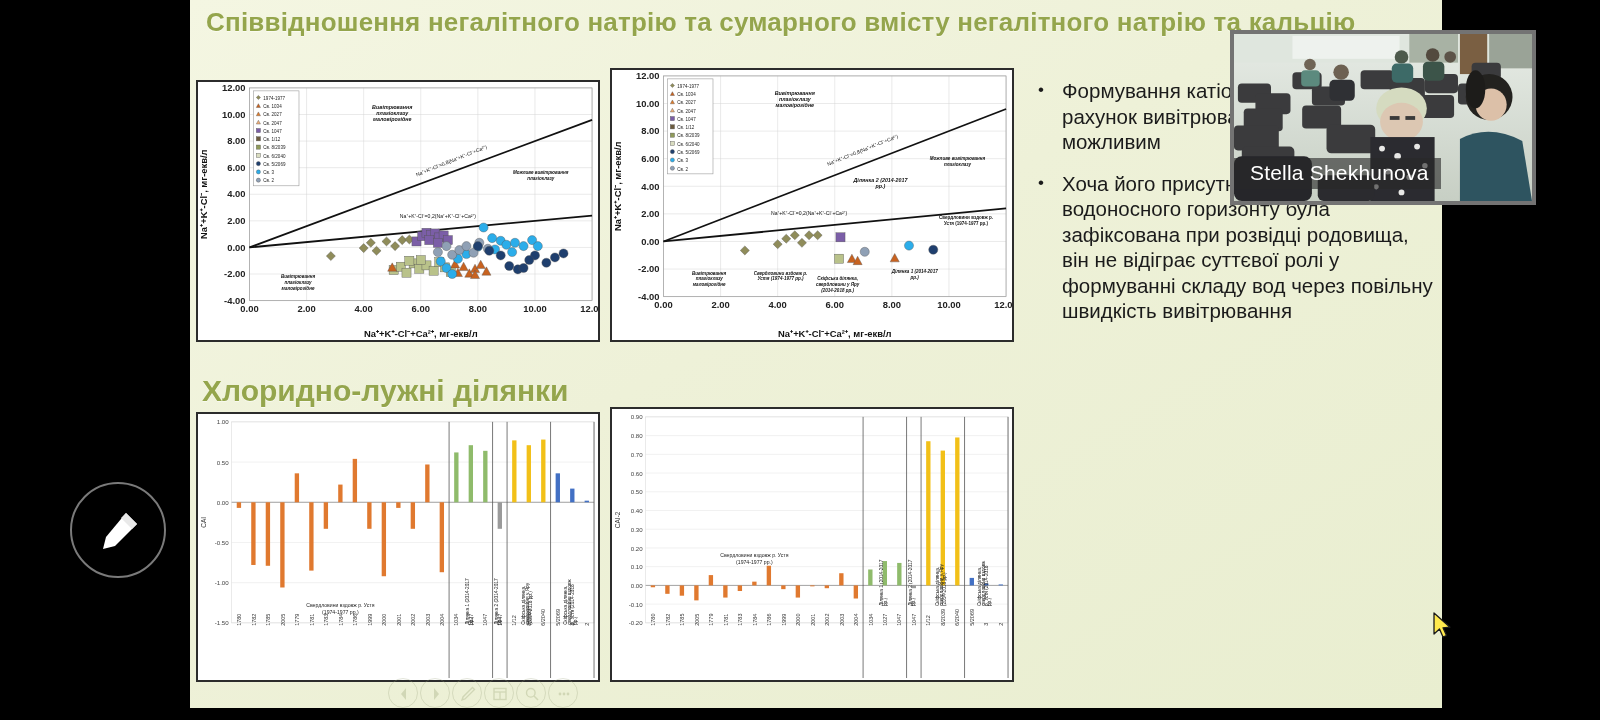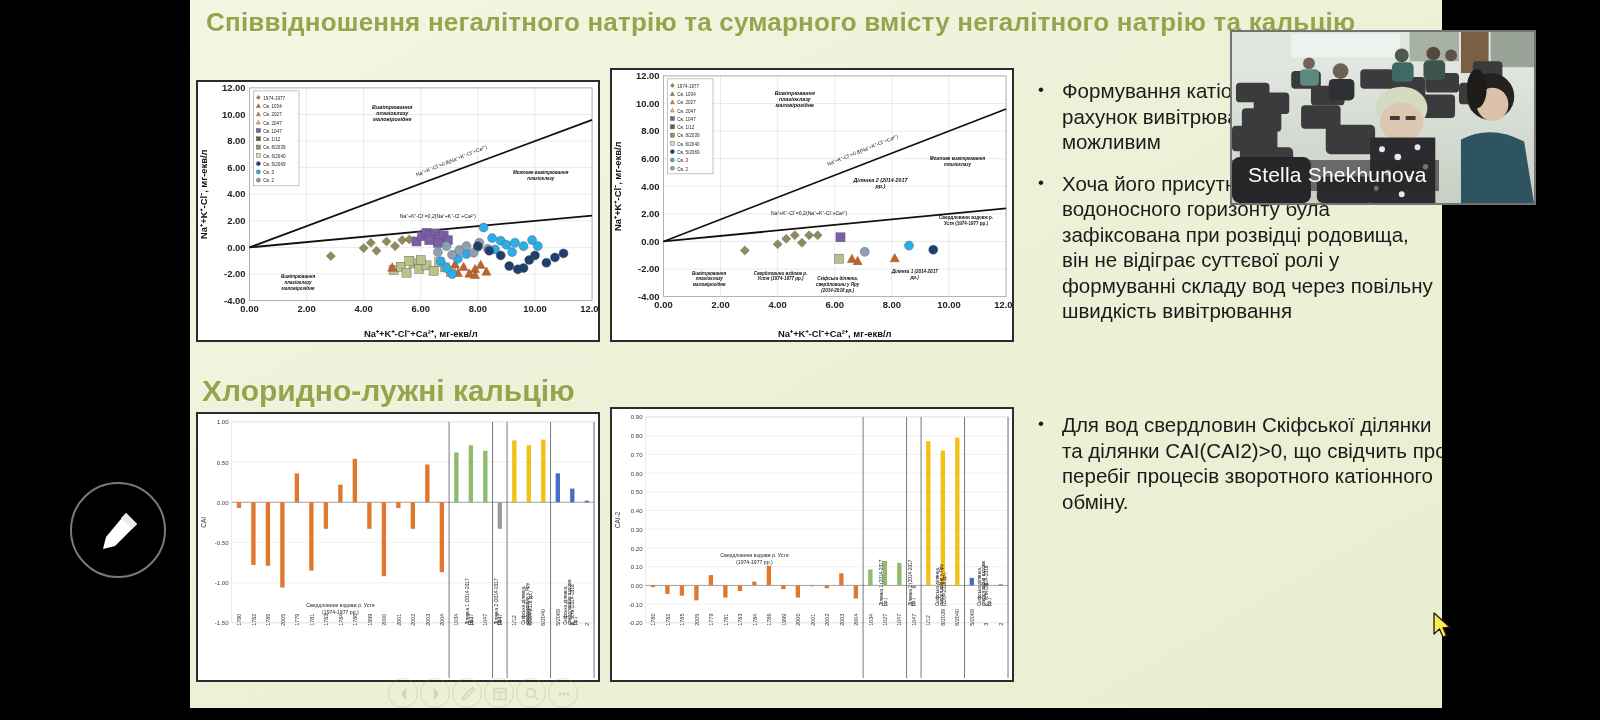--- a/index.html
+++ b/index.html
@@ -51,21 +51,21 @@
   .bullet { position: relative; padding-left: 34px; margin-bottom: 16px;
     font-size: 20.5px; line-height: 25.5px; }
   .bullet::before {
     content: "\2022"; position: absolute; left: 10px; top: -1px;
     font-size: 17px; color:#1b1b1b;
   }
 
   
   #video {
     position: absolute; left: 1230px; top: 30px; width: 306px; height: 175px;
-    border: 2px solid #737373; overflow: hidden; background:#b9c2b4;
+    border: 4px solid #737373; overflow: hidden; background:#b9c2b4;
   }
   .vid-bg { position:absolute; inset:0; }
   .vname {
     position:absolute; left: 0px; bottom: 12px; padding: 3px 12px 4px 16px;
     background: rgba(40,40,40,.62); color:#fff; font-size: 21px;
     letter-spacing:.2px; white-space:nowrap;
   }
 
   
   #pencil-btn {
@@ -86,21 +86,21 @@
   #cursor { position:absolute; left: 1432px; top: 612px; width: 20px; height: 28px; }
 </style>
 </head>
 <body>
 
 <div id="stage">
 
   <div id="slide">
 
     <div class="slide-title">Співвідношення негалітного натрію та сумарного вмісту негалітного натрію та кальцію</div>
-    <div class="section-title">Хлоридно-лужні кальцію</div>
+    <div class="section-title">Хлоридно-лужні ділянки</div>
 
     <div class="panel" id="sc1">
       <div class="plotwrap">
           <svg id="svg-sc1" viewBox="0 0 404 262" preserveAspectRatio="none">
             <rect x="0" y="0" width="404" height="262" fill="#fff"></rect>
             <line x1="52" y1="6" x2="52" y2="222" stroke="#d5d5d5" stroke-width="0.5"></line>
             <line x1="109.66666666666666" y1="6" x2="109.66666666666666" y2="222" stroke="#d5d5d5" stroke-width="0.5"></line>
             <line x1="167.33333333333331" y1="6" x2="167.33333333333331" y2="222" stroke="#d5d5d5" stroke-width="0.5"></line>
             <line x1="225" y1="6" x2="225" y2="222" stroke="#d5d5d5" stroke-width="0.5"></line>
             <line x1="282.66666666666663" y1="6" x2="282.66666666666663" y2="222" stroke="#d5d5d5" stroke-width="0.5"></line>
@@ -580,21 +580,20 @@
           </svg>
         </div>
     </div>
 
     <div class="bullets" id="bullets-top">
       <div class="bullet">Формування катіонного складу вод за рахунок вивітрювання плагіоклазу є можливим</div>
       <div class="bullet">Хоча його присутність у складі порід водоносного горизонту була зафіксована при розвідці родовища, він не відіграє суттєвої ролі у формуванні складу вод через повільну швидкість вивітрювання</div>
     </div>
 
     <div class="bullets" id="bullets-bot">
-      <div class="bullet">Для вод свердловин Скіфської ділянки та ділянки CAI(CAI2)&gt;0, що свідчить про перебіг процесів зворотного катіонного обміну.</div>
     </div>
 
     <div id="toolbar">
       <div class="tb-btn" style="left:0px">
         <svg viewBox="0 0 18 18">
             <path d="M11 3 L6 9 L11 15 Z" fill="#b7bf97"></path>
           </svg>
       </div>
       <div class="tb-btn" style="left:32px">
         <svg viewBox="0 0 18 18">

